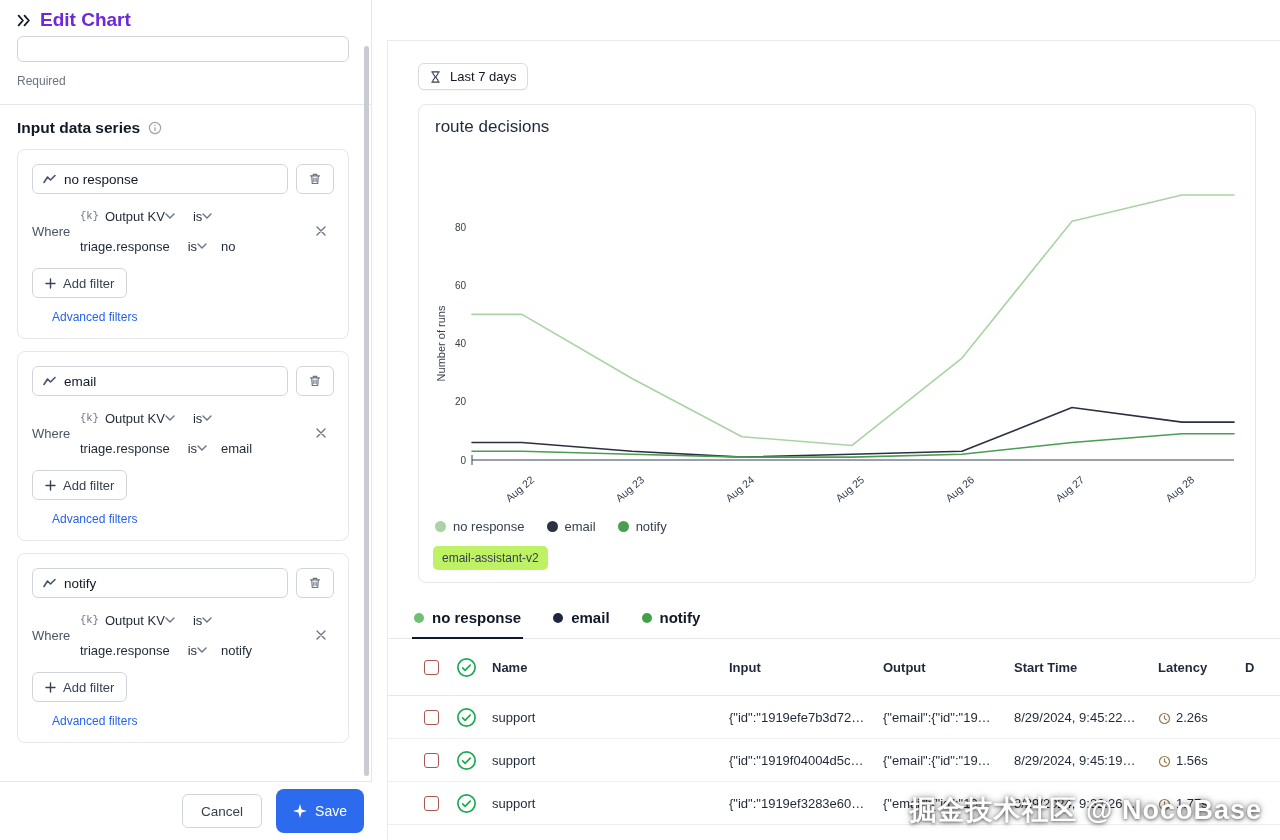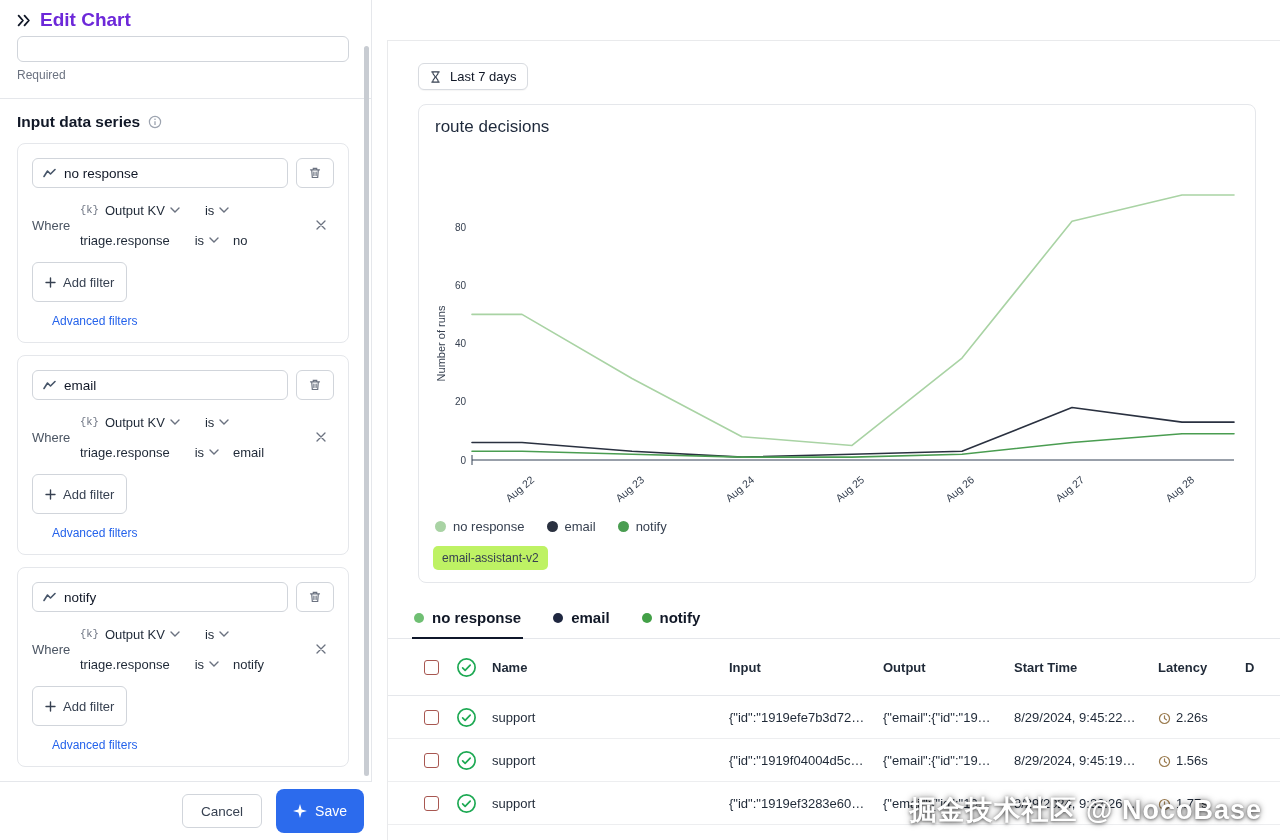--- a/index.html
+++ b/index.html
@@ -9,45 +9,45 @@
 
   
   .left-panel { position:absolute; left:0; top:0; width:372px; height:840px;
     background:#fff; border-right:1px solid #e5e7eb; }
   .panel-scroll { position:absolute; left:0; top:0; right:0; bottom:59px;
     overflow:hidden; padding:6px 22px 0 17px; }
   .panel-header { display:flex; align-items:center; gap:9px; height:28px; }
   .panel-title { font-size:19px; font-weight:700; color:#6d28d9; }
   .chart-name-input { width:100%; height:26px; border:1px solid #d1d5db; border-radius:6px;
     margin-top:2px; font-size:13px; padding:0 10px; outline:none; color:#111827; background:#fff; }
-  .required { font-size:12px; color:#6b7280; margin-top:6px; }
+  .required { font-size:12px; color:#6b7280; margin-top:12px; }
   .divider { border-top:1px solid #e5e7eb; margin:16px -22px 0 -17px; }
   .section-row { display:flex; align-items:center; gap:8px; margin-top:14px; }
   .section-title { font-size:15.5px; font-weight:700; color:#111827; }
 
   .series-card { border:1px solid #e5e7eb; border-radius:8px; padding:14px 14px 12px; margin-top:12px; background:#fff; }
   .name-row { display:flex; gap:8px; }
   .series-name-box { flex:1; height:30px; border:1px solid #d1d5db; border-radius:6px;
     display:flex; align-items:center; gap:8px; padding:0 10px; background:#fff; }
   .series-name-box input { border:none; outline:none; font-size:13.5px; color:#111827; width:100%;
     font-family:"Liberation Sans", sans-serif; }
   .icon-btn { width:38px; height:30px; border:1px solid #d1d5db; border-radius:6px; background:#fff;
     display:flex; align-items:center; justify-content:center; cursor:pointer; }
 
   .filter-group { display:flex; align-items:center; margin-top:10px; }
   .where-label { width:48px; font-size:13px; color:#4b5563; flex:0 0 48px; }
   .filter-rows { flex:1; display:flex; flex-direction:column; gap:6px; min-width:0; }
   .frow { display:flex; align-items:center; height:24px; font-size:13px; color:#1f2937; white-space:nowrap; }
   .kv-icon { font-family:"Liberation Mono", monospace; font-size:10.5px; color:#6b7280; margin-right:6px; }
-  .dd { display:inline-flex; align-items:center; gap:5px; cursor:pointer; }
-  .dd-is { margin-left:18px;padding-left:7px; }
+  .dd { display:inline-flex; align-items:center; cursor:pointer; }
+  .dd-is { margin-left:11px;padding-left:7px; }
   .filter-value { margin-left:14px; }
   .remove-x { width:26px; height:26px; display:flex; align-items:center; justify-content:center; cursor:pointer; }
 
-  .add-filter-btn { margin-top:10px; height:40px; padding:0 12px; border:1px solid #d1d5db;
+  .add-filter-btn { margin-top:10px; height:30px; padding:0 12px; border:1px solid #d1d5db;
     border-radius:6px; background:#fff; font-size:13px; color:#374151;
     display:inline-flex; align-items:center; gap:7px; cursor:pointer; font-family:inherit; }
   .advanced-link { display:inline-block; margin:12px 0 2px 20px; color:var(--link-blue,#2563eb);
     font-size:12px; cursor:pointer; }
 
   .panel-footer { position:absolute; left:0; bottom:0; width:372px; height:59px; background:#fff;
     border-top:1px solid #e5e7eb; display:flex; align-items:center; justify-content:flex-end;
     gap:14px; padding-right:8px; }
   .cancel-btn { height:34px; padding:0 18px; border:1px solid #d1d5db; border-radius:6px;
     background:#fff; font-size:13.5px; color:#374151; cursor:pointer; font-family:inherit; }

